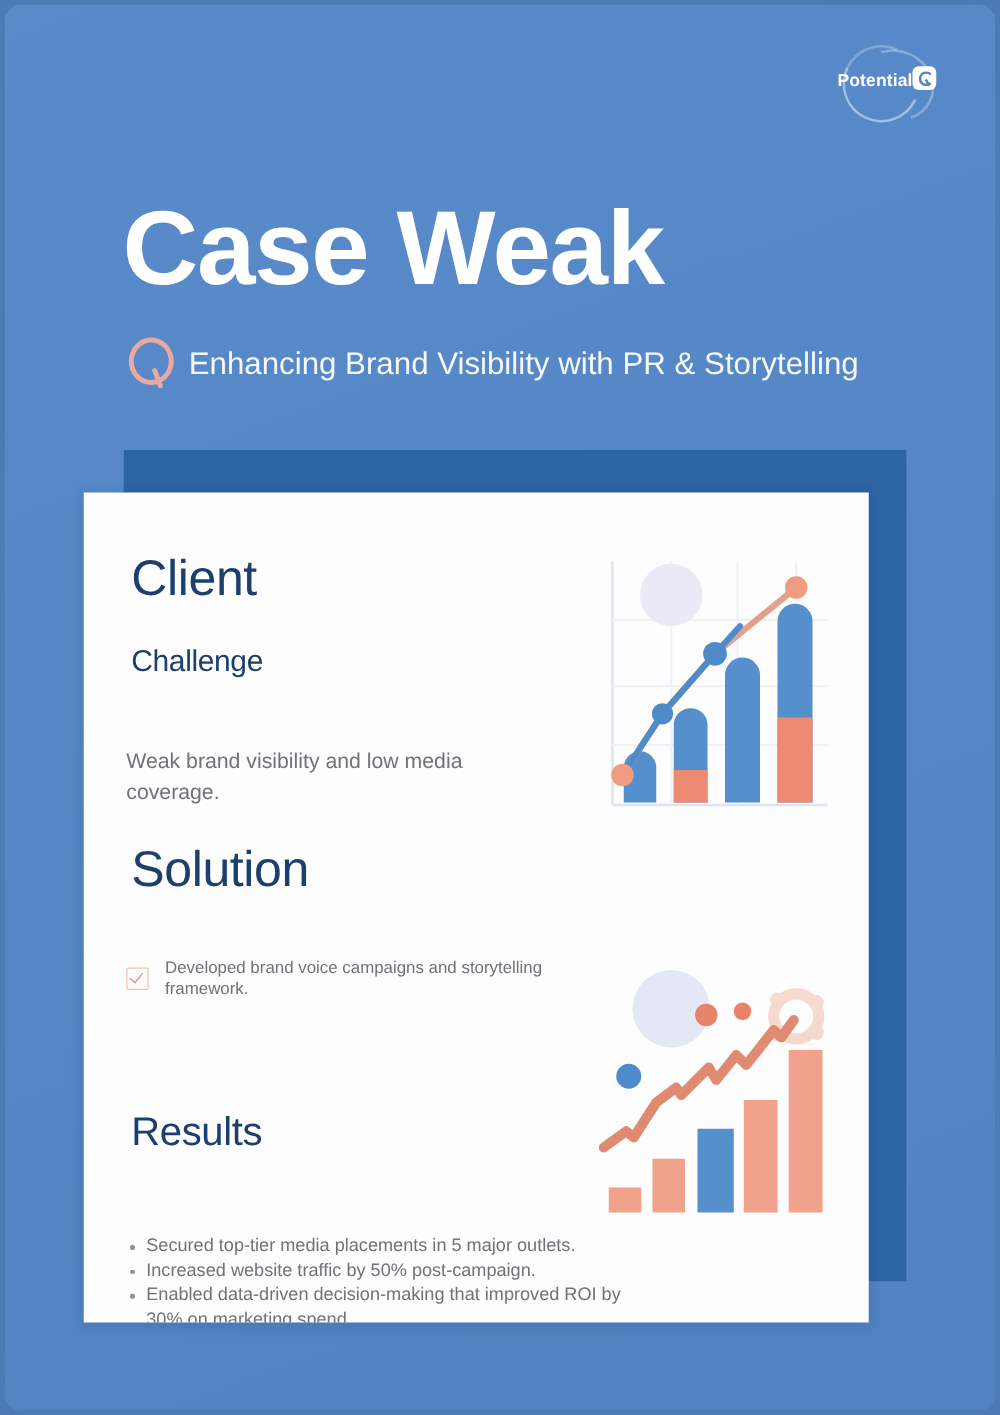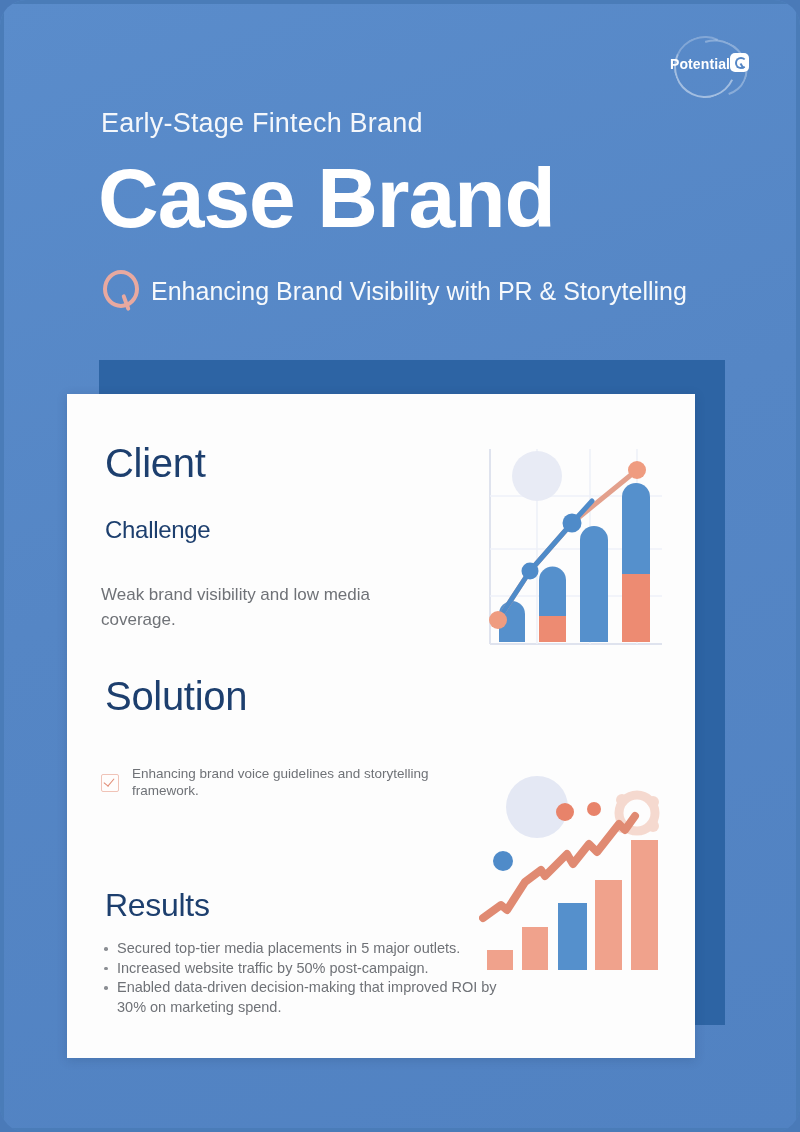--- a/index.html
+++ b/index.html
@@ -189,21 +189,21 @@
     letter-spacing: -0.3px;
   }
   .h-client    { left: 38px; top: 47px;  font-size: 40px; }
   .h-challenge { left: 38px; top: 122px; font-size: 24px; text-align: right; }
   .h-solution  { left: 38px; top: 280px; font-size: 40px; }
   .h-results   { left: 38px; top: 493px; font-size: 32px; text-align: right; }
 
   .body-text {
     position: absolute;
     left: 34px;
-    top: 188px;
+    top: 202px;
     width: 330px;
     font-size: 17px;
     line-height: 25px;
     color: #6f7277;
   }
 
   
   .checklist {
     position: absolute;
     left: 34px;
@@ -239,21 +239,21 @@
   .check-text {
     font-size: 13.5px;
     line-height: 16.5px;
     color: #6f7277;
   }
 
   
   .results-list {
     position: absolute;
     left: 36px;
-    top: 545px;
+    top: 594px;
     width: 400px;
     margin: 0;
     padding: 0;
     list-style: none;
   }
   .results-list li {
     position: relative;
     padding-left: 14px;
     font-size: 14.5px;
     line-height: 19.5px;
@@ -283,22 +283,21 @@
 
 <div class="poster">
 
   <div class="logo">
     <div class="logo-arc"></div>
     <div class="logo-arc2"></div>
     <div class="logo-text">Potential</div>
     <div class="logo-mark"></div>
   </div>
 
-  <div class="eyebrow">Early-Stage Fintech Brand</div>
-  <div class="main-title">Case Brand</div>
+  <div class="main-title">Case Weak</div>
 
   <div class="subtitle-row">
     <div class="mag-icon">
       <div class="ring"></div>
       <div class="handle"></div>
     </div>
     <div class="subtitle">Enhancing Brand Visibility with PR &amp; Storytelling</div>
   </div>
 
   <div class="shadow-panel"></div>
@@ -307,21 +306,21 @@
 
     <div class="heading h-client">Client</div>
     <div class="heading h-challenge">Challenge</div>
     <div class="body-text">Weak brand visibility and low media coverage.</div>
 
     <div class="heading h-solution">Solution</div>
 
     <div class="checklist">
       <div class="check-item">
         <span class="checkbox"></span>
-        <span class="check-text">Enhancing brand voice guidelines and storytelling framework.</span>
+        <span class="check-text">Developed brand voice campaigns and storytelling framework.</span>
       </div>
     </div>
 
     <div class="heading h-results">Results</div>
 
     <ul class="results-list">
       <li>Secured top-tier media placements in 5 major outlets.</li>
       <li>Increased website traffic by 50% post-campaign.</li>
       <li>Enabled data-driven decision-making that improved ROI by 30% on marketing spend.</li>
     </ul>

